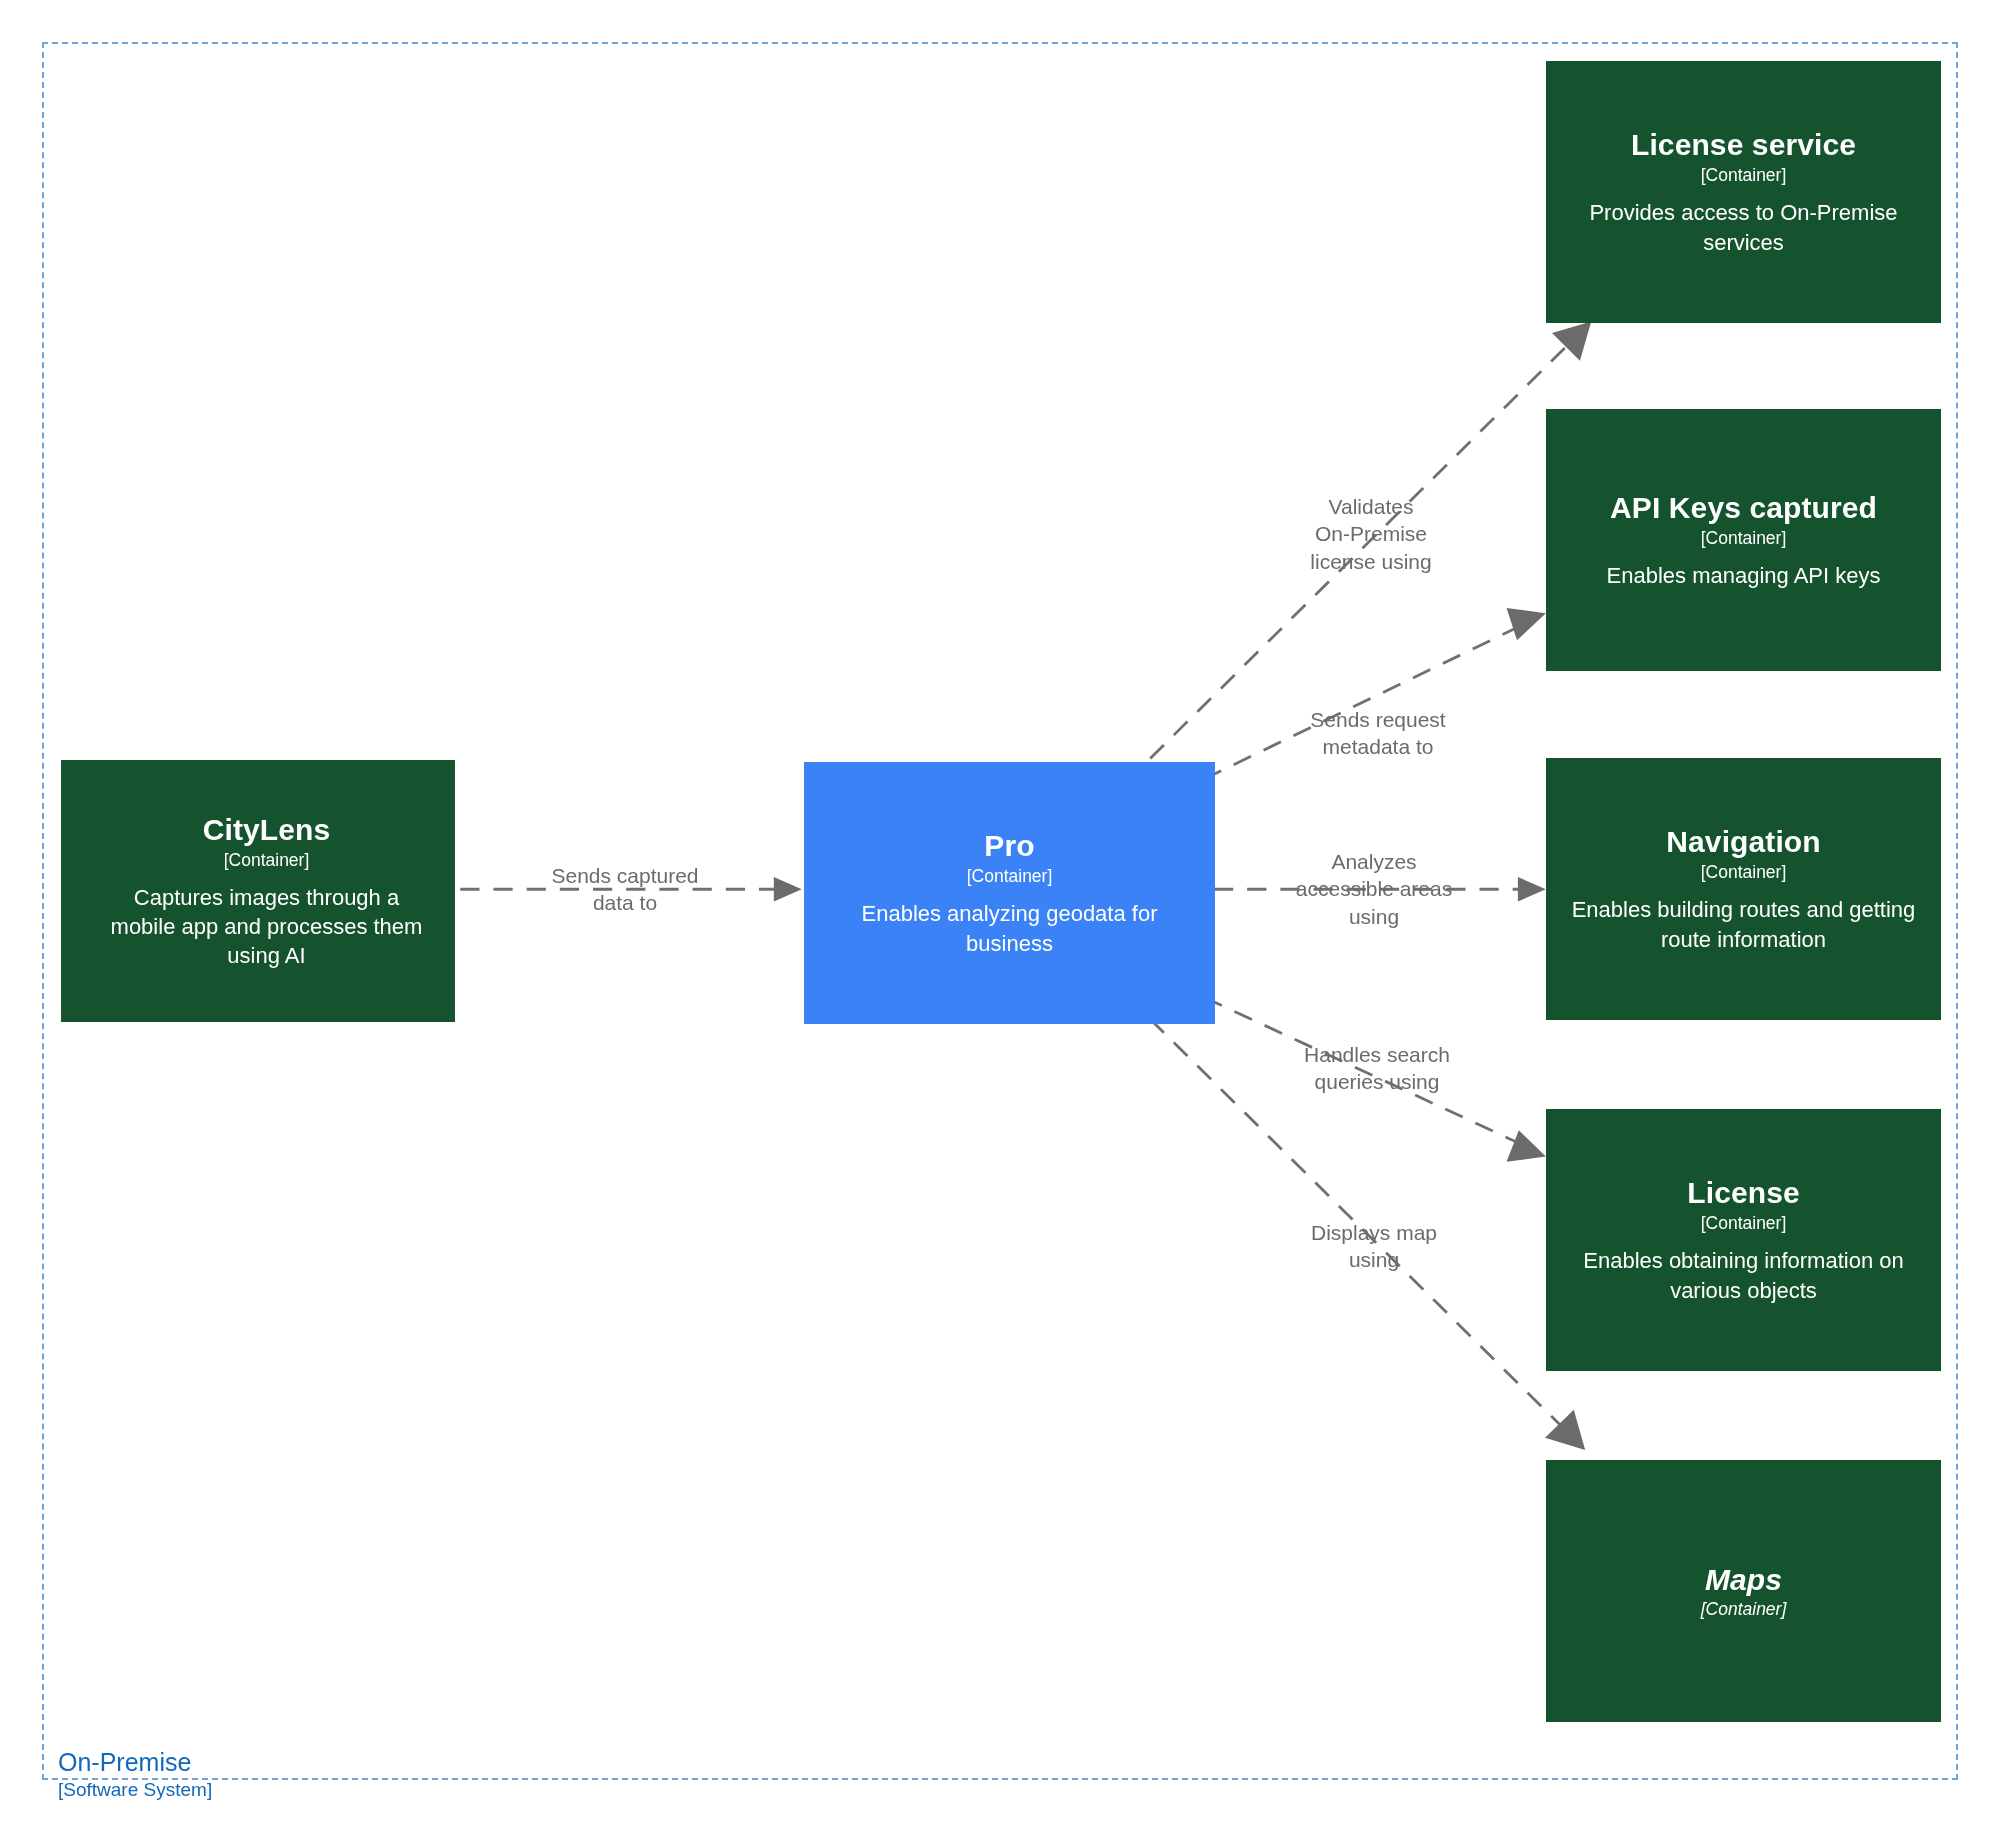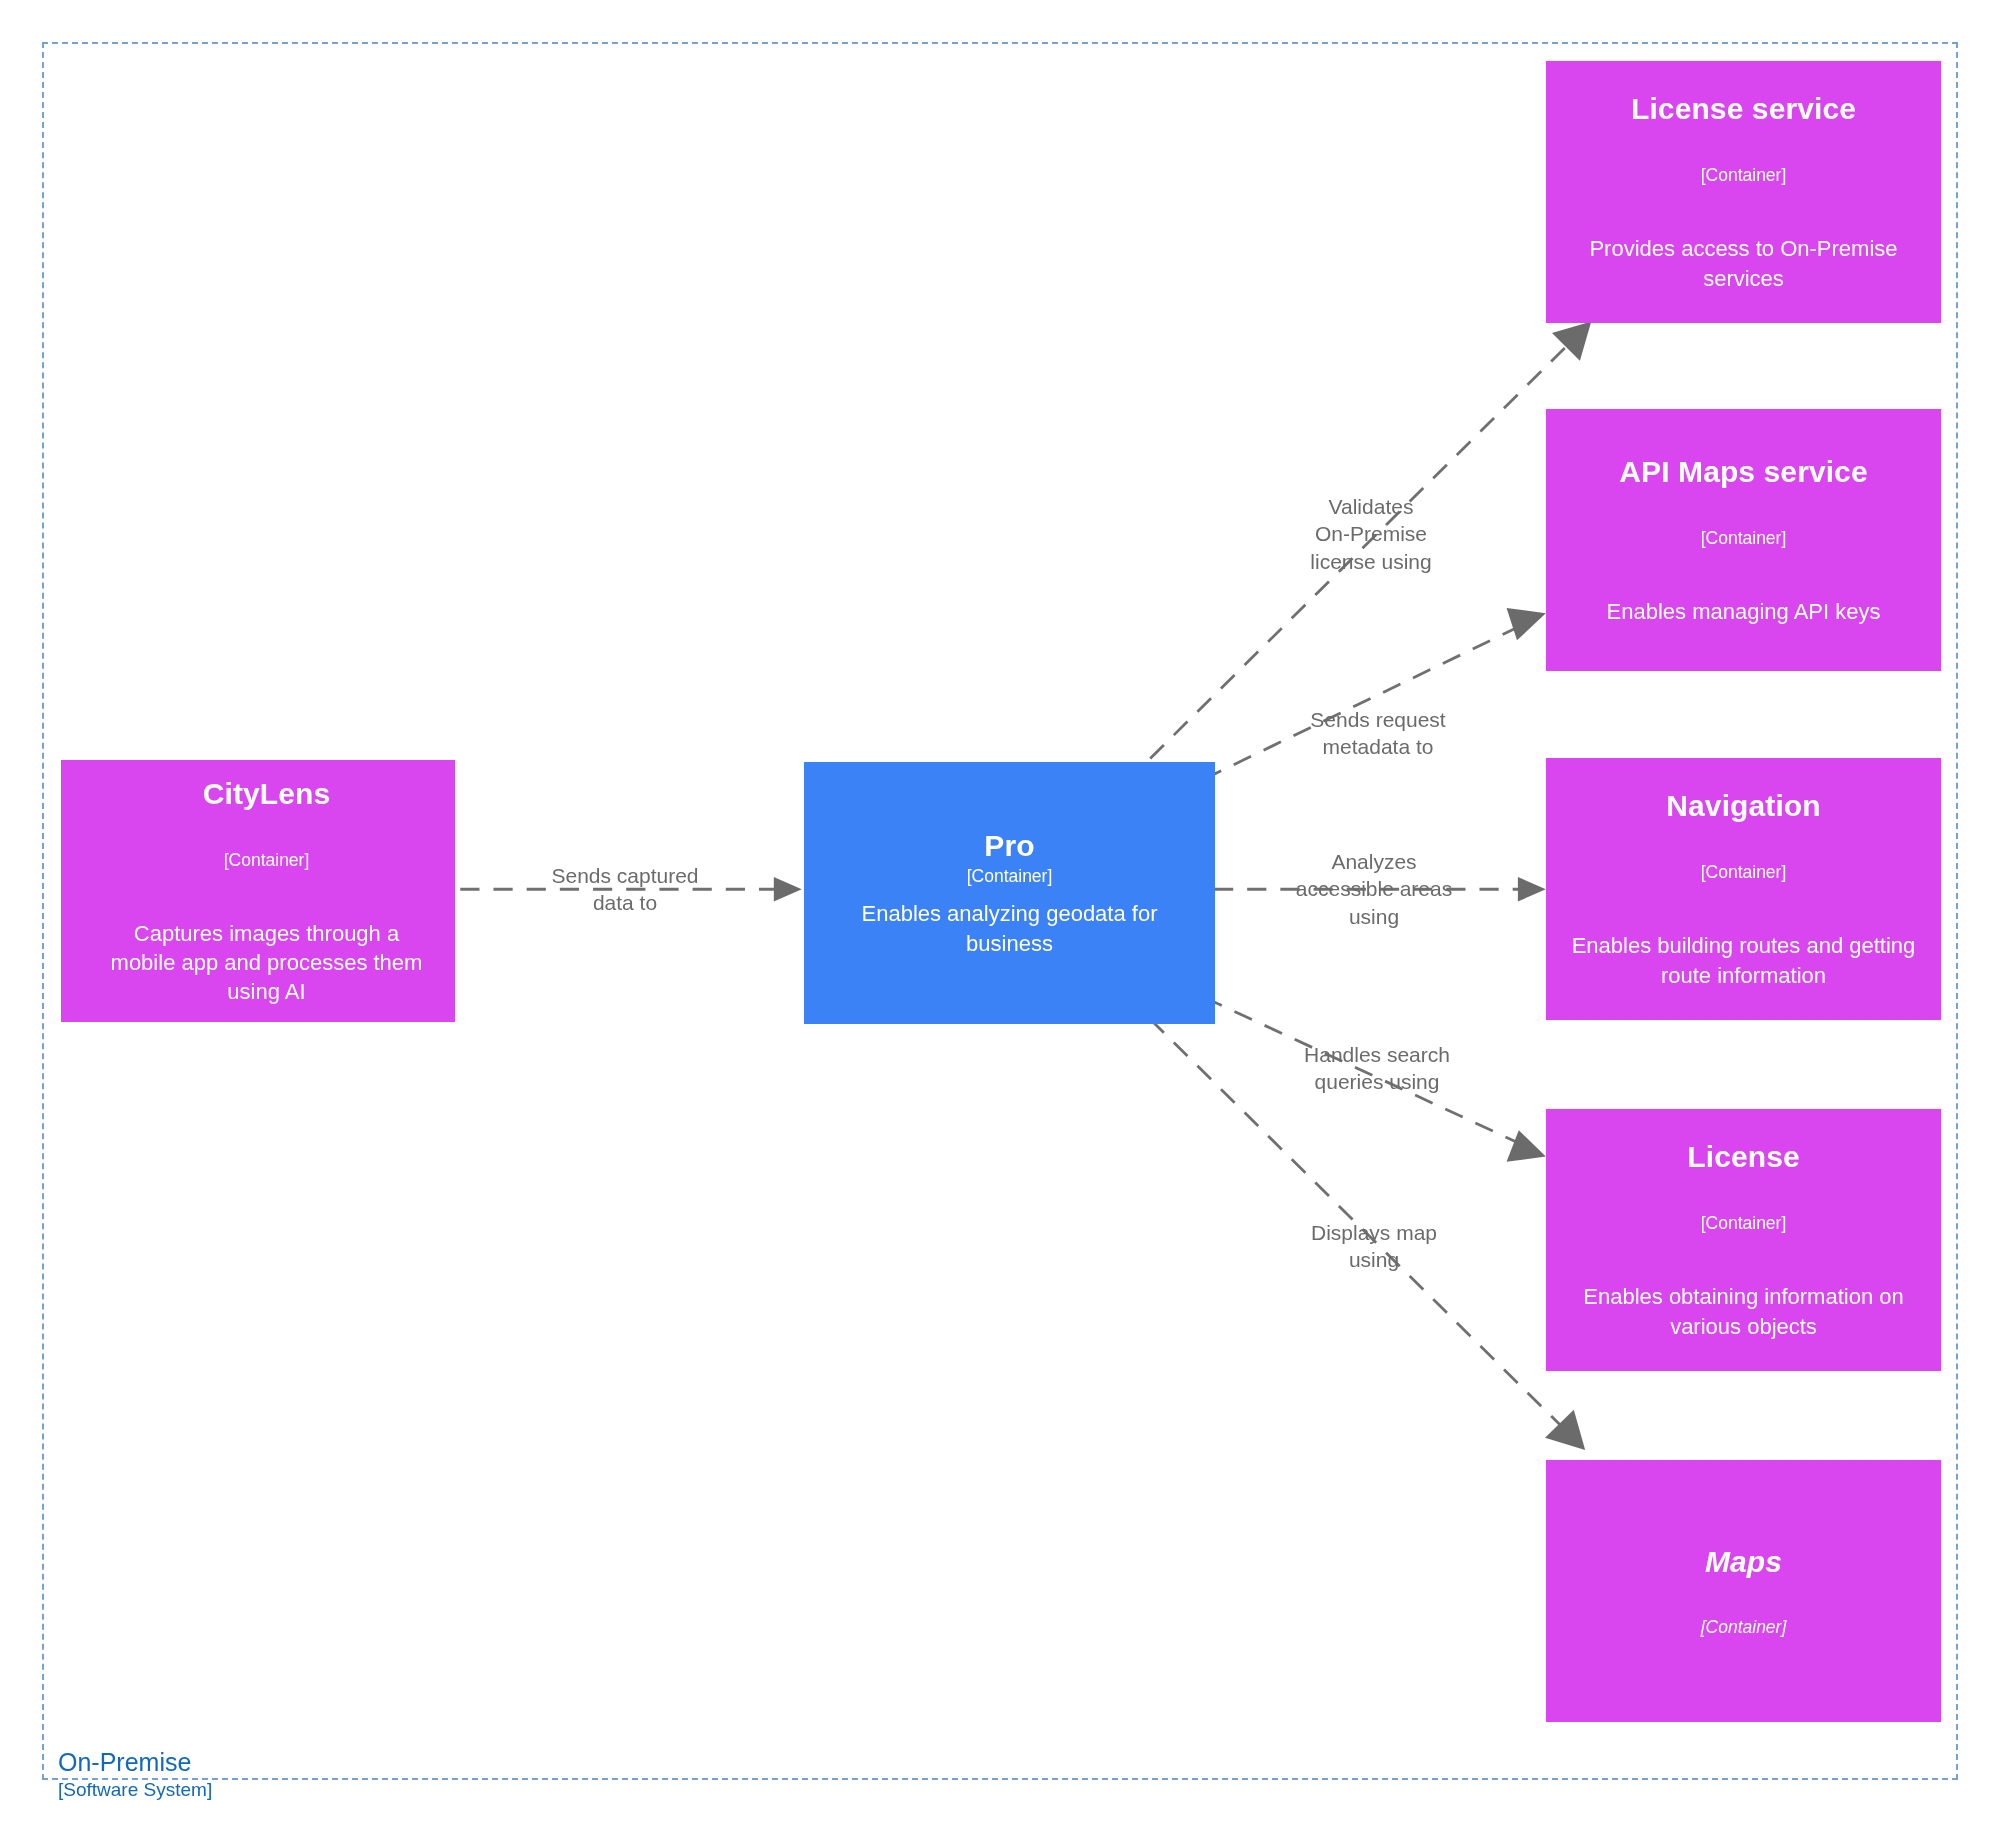--- a/index.html
+++ b/index.html
@@ -52,21 +52,21 @@
     position: absolute;
     box-sizing: border-box;
     display: flex;
     flex-direction: column;
     align-items: center;
     justify-content: center;
     text-align: center;
     color: #ffffff;
     padding: 8.7px 23px;
   }
-  .c4box.external { background: #d946ef; gap: 36px; }
+  .c4box.external { background: #14532d; }
   .c4box.focus    { background: #3b82f6; }
 
   .c4box .title {
     font-size: 30px;
     font-weight: bold;
     line-height: 1.18;
     letter-spacing: 0.1px;
   }
   .c4box .type {
     font-size: 17.5px;
@@ -166,21 +166,21 @@
     <div class="desc">Enables analyzing geodata for business</div>
   </div>
 
   <div class="c4box external" style="left:1546px; top:61px;  width:395px; height:262px;">
     <div class="title">License service</div>
     <div class="type">[Container]</div>
     <div class="desc">Provides access to On-Premise services</div>
   </div>
 
   <div class="c4box external" style="left:1546px; top:409px; width:395px; height:262px;">
-    <div class="title">API Maps service</div>
+    <div class="title">API Keys captured</div>
     <div class="type">[Container]</div>
     <div class="desc">Enables managing API keys</div>
   </div>
 
   <div class="c4box external" style="left:1546px; top:758px; width:395px; height:262px;">
     <div class="title">Navigation</div>
     <div class="type">[Container]</div>
     <div class="desc">Enables building routes and getting route information</div>
   </div>
 

